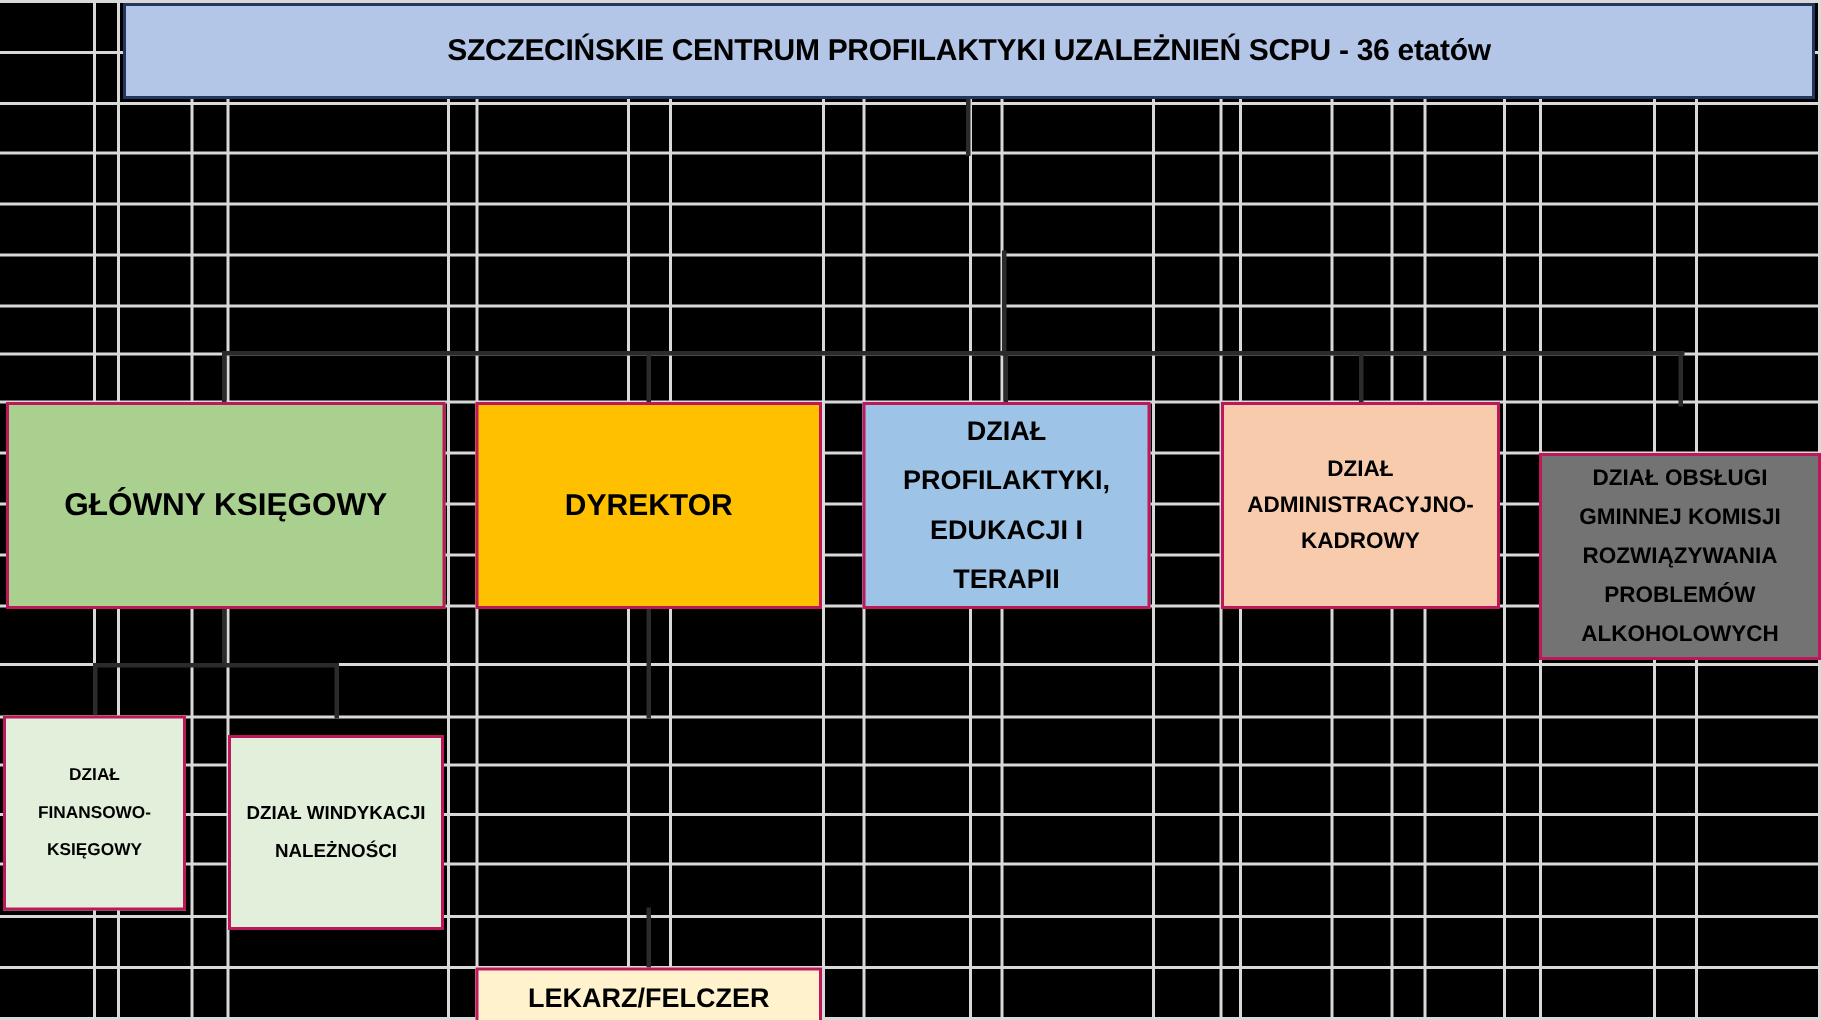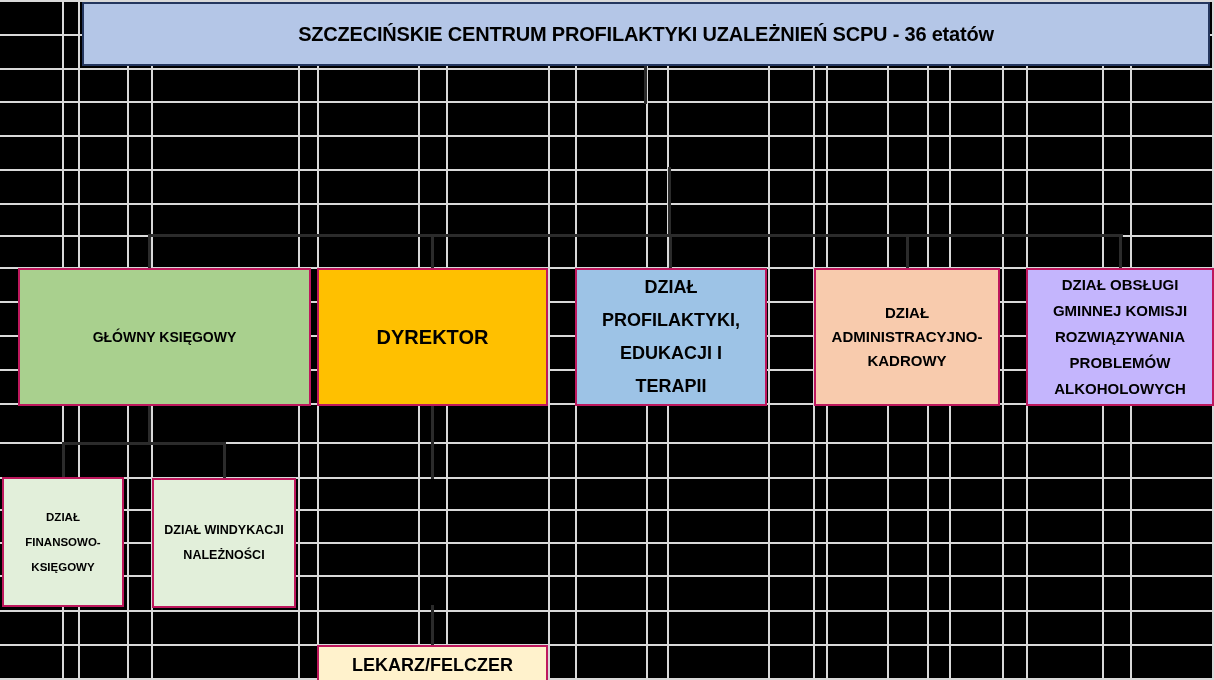--- a/index.html
+++ b/index.html
@@ -8,27 +8,27 @@
     background:#000;font-family:"Liberation Sans",sans-serif;font-weight:bold;color:#000;
   }
   .gridline{position:absolute;background:#d9d9d9;z-index:1;}
   .connector{position:absolute;background:#2b2b2b;z-index:2;}
   .node{
     position:absolute;z-index:3;display:flex;align-items:center;justify-content:center;
     text-align:center;white-space:pre-line;box-sizing:border-box;border:2px solid #be185d;
   }
   .n-title   {left:82px;  top:2px;   width:1128px;height:64px; font-size:20px;border:2px solid #24365e;letter-spacing:-0.2px;}
   .n-director{left:417px; top:102px; width:506px; height:65px; font-size:20px;border:2px solid #24365e;}
-  .n-glowny  {left:18px;   top:268px; width:293px; height:138px;font-size:14px;}
+  .n-glowny  {left:4px;   top:268px; width:293px; height:138px;font-size:21px;}
   .n-kierownik{left:317px;top:268px; width:231px; height:138px;font-size:20px;}
   .n-profilaktyka{left:575px;top:268px;width:192px;height:138px;font-size:18px;line-height:33px;}
   .n-admin   {left:814px; top:268px; width:186px; height:138px;font-size:15px;line-height:24px;}
   .n-gkrpa   {left:1026px;top:268px; width:188px; height:138px;font-size:15px;line-height:26px;}
   .n-finansowy{left:2px;  top:477px; width:122px; height:130px;font-size:11.5px;line-height:25px;}
-  .n-windykacja{left:152px;top:478px;width:144px; height:130px;font-size:12.5px;line-height:25px;}
+  .n-windykacja{left:152px;top:490px;width:144px; height:130px;font-size:12.5px;line-height:25px;}
   .n-pomocowy{left:317px; top:477px; width:231px; height:128px;font-size:15px;line-height:26px;}
   .n-lekarz  {left:317px; top:645px; width:231px; height:40px; font-size:18px;}
 </style>
 </head>
 <body>
 
 <div id="stage" style="background-color: rgb(0, 0, 0);">
 
   <div class="node n-title" style="background-color: rgb(180, 198, 231);">SZCZECIŃSKIE CENTRUM PROFILAKTYKI UZALEŻNIEŃ SCPU  - 36 etatów</div>
 
@@ -39,21 +39,21 @@
 
   <div class="node n-profilaktyka" style="background-color: rgb(157, 195, 230);">DZIAŁ
 PROFILAKTYKI,
 EDUKACJI I
 TERAPII</div>
 
   <div class="node n-admin" style="background-color: rgb(248, 203, 173);">DZIAŁ
 ADMINISTRACYJNO-
 KADROWY</div>
 
-  <div class="node n-gkrpa" style="background-color: #c4b5fd;">DZIAŁ OBSŁUGI
+  <div class="node n-gkrpa" style="background-color: #737373; margin-top: 34px;">DZIAŁ OBSŁUGI
 GMINNEJ KOMISJI
 ROZWIĄZYWANIA
 PROBLEMÓW
 ALKOHOLOWYCH</div>
 
   <div class="node n-finansowy" style="background-color: rgb(226, 239, 218);">DZIAŁ
 FINANSOWO-
 KSIĘGOWY</div>
 
   <div class="node n-windykacja" style="background-color: rgb(226, 239, 218);">DZIAŁ WINDYKACJI

